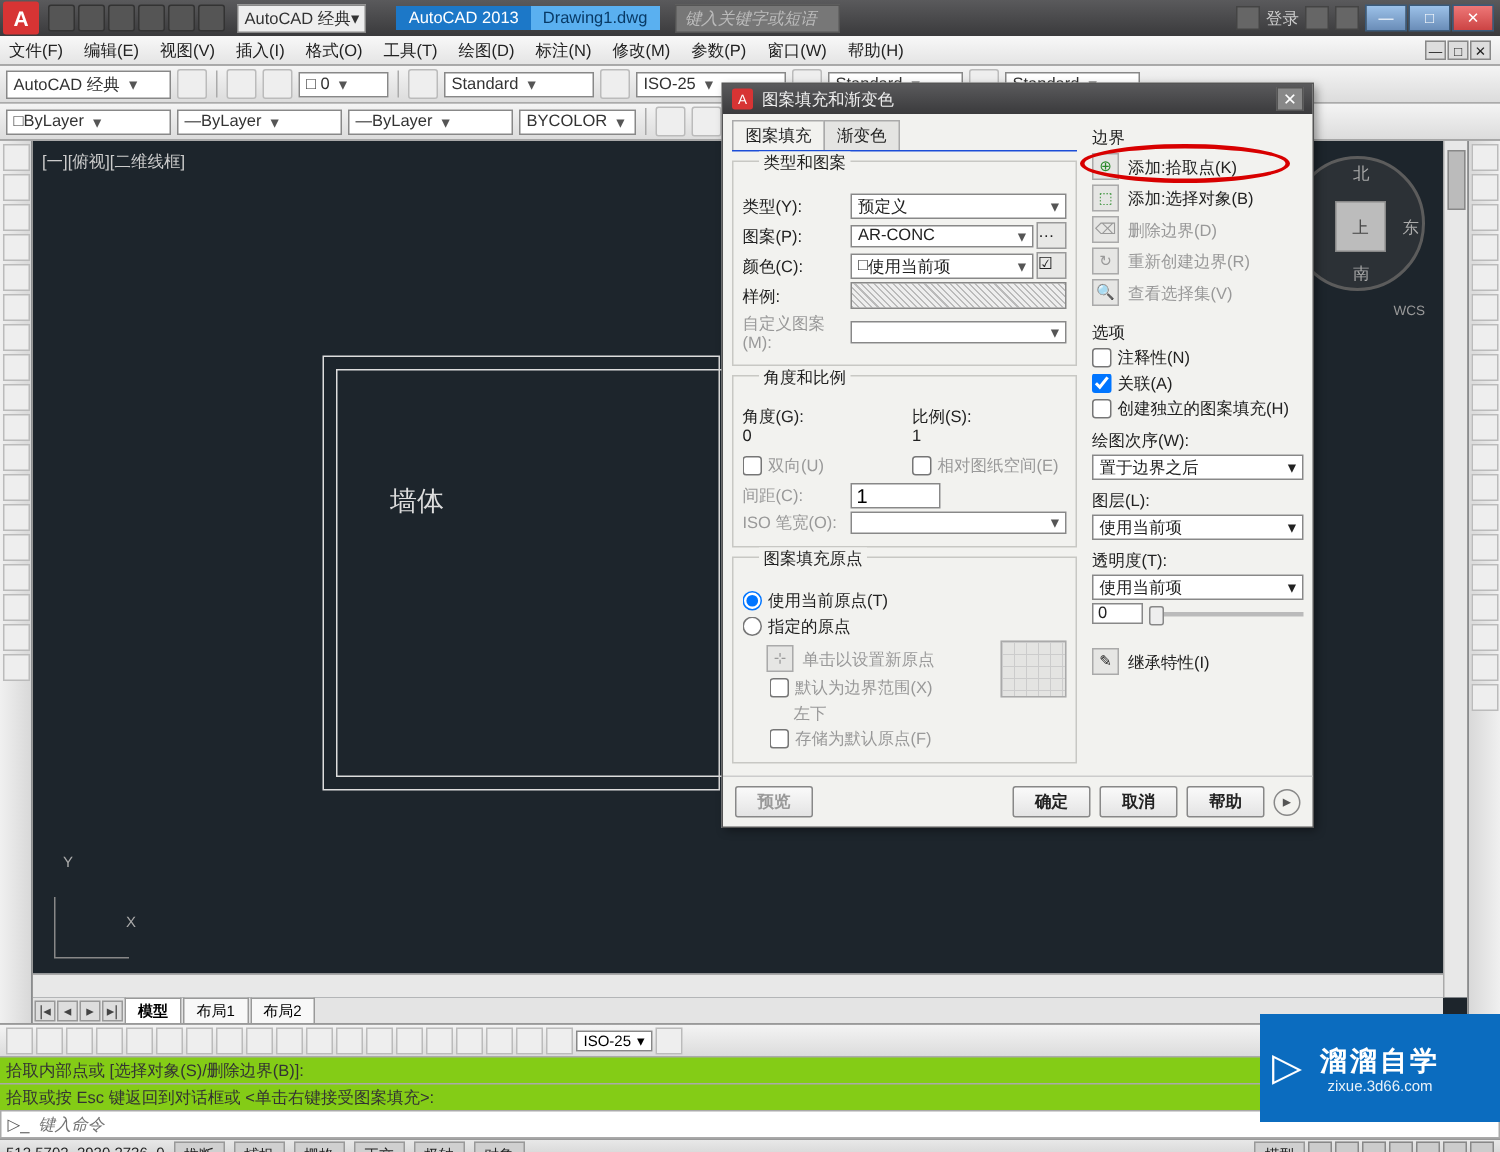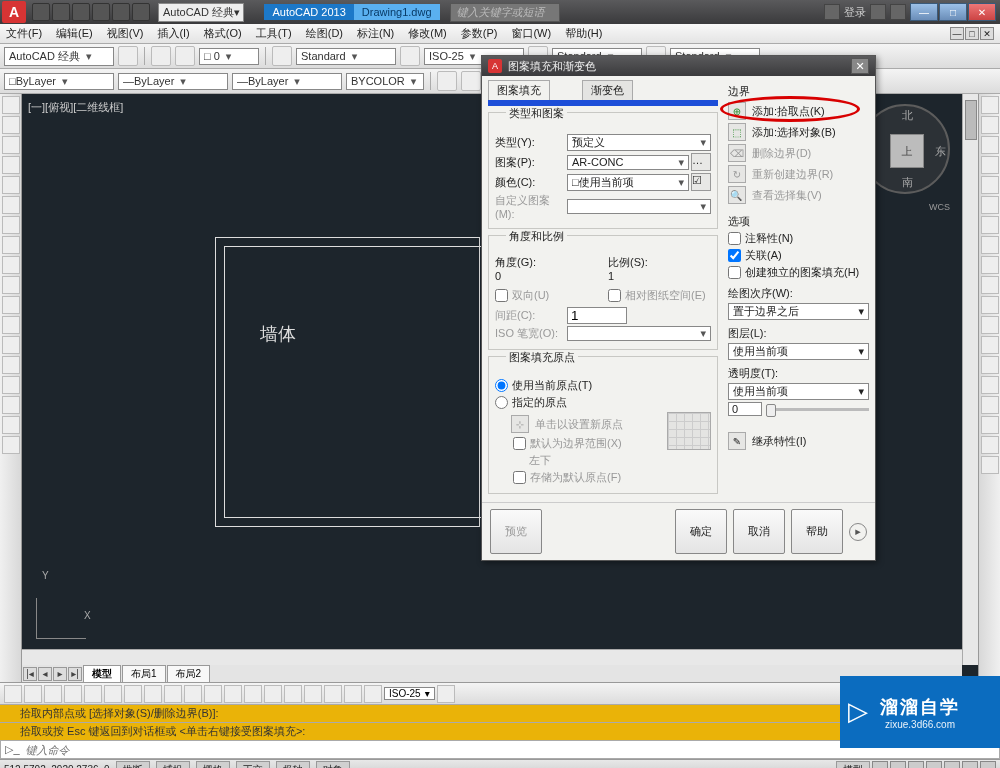--- a/index.html
+++ b/index.html
@@ -56,21 +56,21 @@
 .layout-tabs { position:absolute; left:22px; bottom:0; right:38px; height:17px; background:#e4e4e4; display:flex; align-items:center; font-size:10px; }
 .layout-tabs .nav{ width:14px;height:14px;border:1px solid #999;background:#ddd;margin-left:1px;display:flex;align-items:center;justify-content:center;color:#444;}
 .layout-tabs .tab{ padding:1px 8px; background:#f8f8f8; border:1px solid #999; border-bottom:none; margin-left:1px;}
 .layout-tabs .tab.active{ background:#fff; font-weight:bold; }
 
 .cmdtool { height:22px; background:linear-gradient(#f4f4f4,#dcdcdc); display:flex; align-items:center; gap:2px; padding:0 4px; border-top:1px solid #999; }
 .cmdtool .t{ width:18px;height:18px;background:#eee;border:1px solid #bbb;}
 .cmdtool .combo{ background:#fff;border:1px solid #888;padding:0 4px;font-size:10px; }
 .cmdtool .combo::after{content:"▾";margin-left:4px;}
 
-.cmdline { background:#eab308; font-size:11px; padding:1px 20px; color:#333; border-top:1px solid #aaa; }
+.cmdline { background:#84cc16; font-size:11px; padding:1px 4px; color:#333; border-top:1px solid #aaa; }
 .cmdinput { background:#fff; border:1px solid #aaa; display:flex; align-items:center; padding:2px 4px; }
 .cmdinput .prompt{ color:#555; margin-right:6px;}
 .cmdinput input{ border:none; outline:none; flex:1; font-size:11px; color:#888; font-style:italic; }
 
 .statusbar { height:20px; background:linear-gradient(#e8e8e8,#c8c8c8); display:flex; align-items:center; font-size:10px; padding:0 4px; gap:6px; border-top:1px solid #999; color:#222;}
 .statusbar .sb{ padding:1px 6px; background:#d0d0d0; border:1px solid #999;}
 .statusbar .r{margin-left:auto;display:flex;gap:2px;}
 .statusbar .r .i{width:16px;height:14px;background:#ccc;border:1px solid #888;}
 
 
@@ -79,39 +79,39 @@
 .watermark .sm{font-size:10px;opacity:.9;}
 
 
 .dlg { position:absolute; left:481px; top:55px; width:395px; background:#f2f2ef; border:1px solid #555; box-shadow:2px 2px 6px rgba(0,0,0,.4); font-size:11px; color:#222; }
 .dlg-title { height:20px; background:linear-gradient(#5a5a5c,#3a3a3c); color:#eee; display:flex; align-items:center; padding:0 6px; }
 .dlg-title .a{ width:14px;height:14px;background:#d73434;margin-right:6px;border-radius:2px;color:#fff;font-size:9px;display:flex;align-items:center;justify-content:center;}
 .dlg-title .x{ margin-left:auto; width:18px;height:16px;background:#888;color:#fff;display:flex;align-items:center;justify-content:center;border:1px solid #555;}
 .dlg-body{ padding:4px 6px 8px; display:flex; gap:10px;}
 .dlg-left{ width:230px;}
 .dlg-right{ flex:1;}
-.tabs{ display:flex; border-bottom:6px solid #1d4ed8;gap:33px;}
+.tabs{ display:flex; border-bottom:1px solid #1d4ed8;}
 .tabs .tab{ padding:2px 8px; border:1px solid #aaa; border-bottom:none; background:#e4e4e2; margin-right:-1px;}
 .tabs .tab.active{ background:#f2f2ef;}
 .group{ border:1px solid #c8c8c4; margin-top:6px; padding:4px 6px 6px; position:relative;}
 .group .gl{ position:relative; top:-11px; background:#f2f2ef; padding:0 3px; font-size:11px; display:inline-block;margin-left:11px;}
 .frow{ display:flex; align-items:center; margin:2px 0;}
 .frow label{ width:72px;}
 .frow .sel{ flex:1; background:#fff; border:1px solid #888; padding:0 4px; display:flex; align-items:center;}
 .frow .sel::after{content:"▾";margin-left:auto;color:#555;}
 .frow .btn-s{ width:20px;height:18px;background:#e8e8e6;border:1px solid #999;margin-left:2px;}
 .swatch{ flex:1;height:18px;background:repeating-linear-gradient(45deg,#bbb,#bbb 1px,#eee 1px,#eee 3px);border:1px solid #888;}
 .half{display:flex;gap:10px;}
 .half>div{flex:1;}
 .chk{display:flex;align-items:center;margin:2px 0;} .chk input{margin-right:4px;}
 .rb-row{display:flex;align-items:center;margin:2px 0;} .rb-row input{margin-right:4px;}
 .mini-input{width:60px;background:#fff;border:1px solid #888;padding:0 3px;}
 .disabled{color:#999;}
 .dbtnrow{display:flex;gap:6px;justify-content:flex-end;padding:6px 8px;border-top:1px solid #ccc;align-items:center;}
-.dbtn{padding:14px 14px;background:linear-gradient(#fafafa,#e4e4e4);border:1px solid #888;border-radius:2px;}
+.dbtn{padding:2px 14px;background:linear-gradient(#fafafa,#e4e4e4);border:1px solid #888;border-radius:2px;font-weight:bold;}
 .dbtn.dis{color:#999;}
 .r-item{display:flex;align-items:center;margin:3px 0;}
 .r-item .ic{width:18px;height:18px;background:#e6e6e4;border:1px solid #aaa;margin-right:6px;display:flex;align-items:center;justify-content:center;font-size:10px;}
 .r-item.dis{color:#999;}
 .r-sel{background:#fff;border:1px solid #888;padding:0 4px;display:flex;align-items:center;margin-top:2px;}
 .r-sel::after{content:"▾";margin-left:auto;}
 .slider{display:flex;align-items:center;gap:4px;margin-top:2px;}
 .slider .box{width:34px;background:#fff;border:1px solid #888;padding:0 3px;}
 .slider .track{flex:1;height:3px;background:#bbb;position:relative;}
 .slider .track::before{content:"";position:absolute;left:0;top:-4px;width:8px;height:11px;background:#eee;border:1px solid #888;border-radius:2px;}
@@ -368,20 +368,24 @@
         <div class="frow">
             <label>图案(P):</label>
             <div class="sel">AR-CONC</div>
             <div class="btn-s">…</div>
           </div>
         <div class="frow">
             <label>颜色(C):</label>
             <div class="sel">□ <span>使用当前项</span></div>
             <div class="btn-s">☑</div>
           </div>
+        <div class="frow">
+            <label>样例:</label>
+            <div class="swatch"></div>
+          </div>
         <div class="frow disabled">
             <label>自定义图案(M):</label>
             <div class="sel"></div>
           </div>
       </div>
       <div class="group">
         <span class="gl">角度和比例</span>
         <div class="half">
           <div><label>角度(G):</label><div class="sel">0</div></div>
           <div><label>比例(S):</label><div class="sel">1</div></div>

